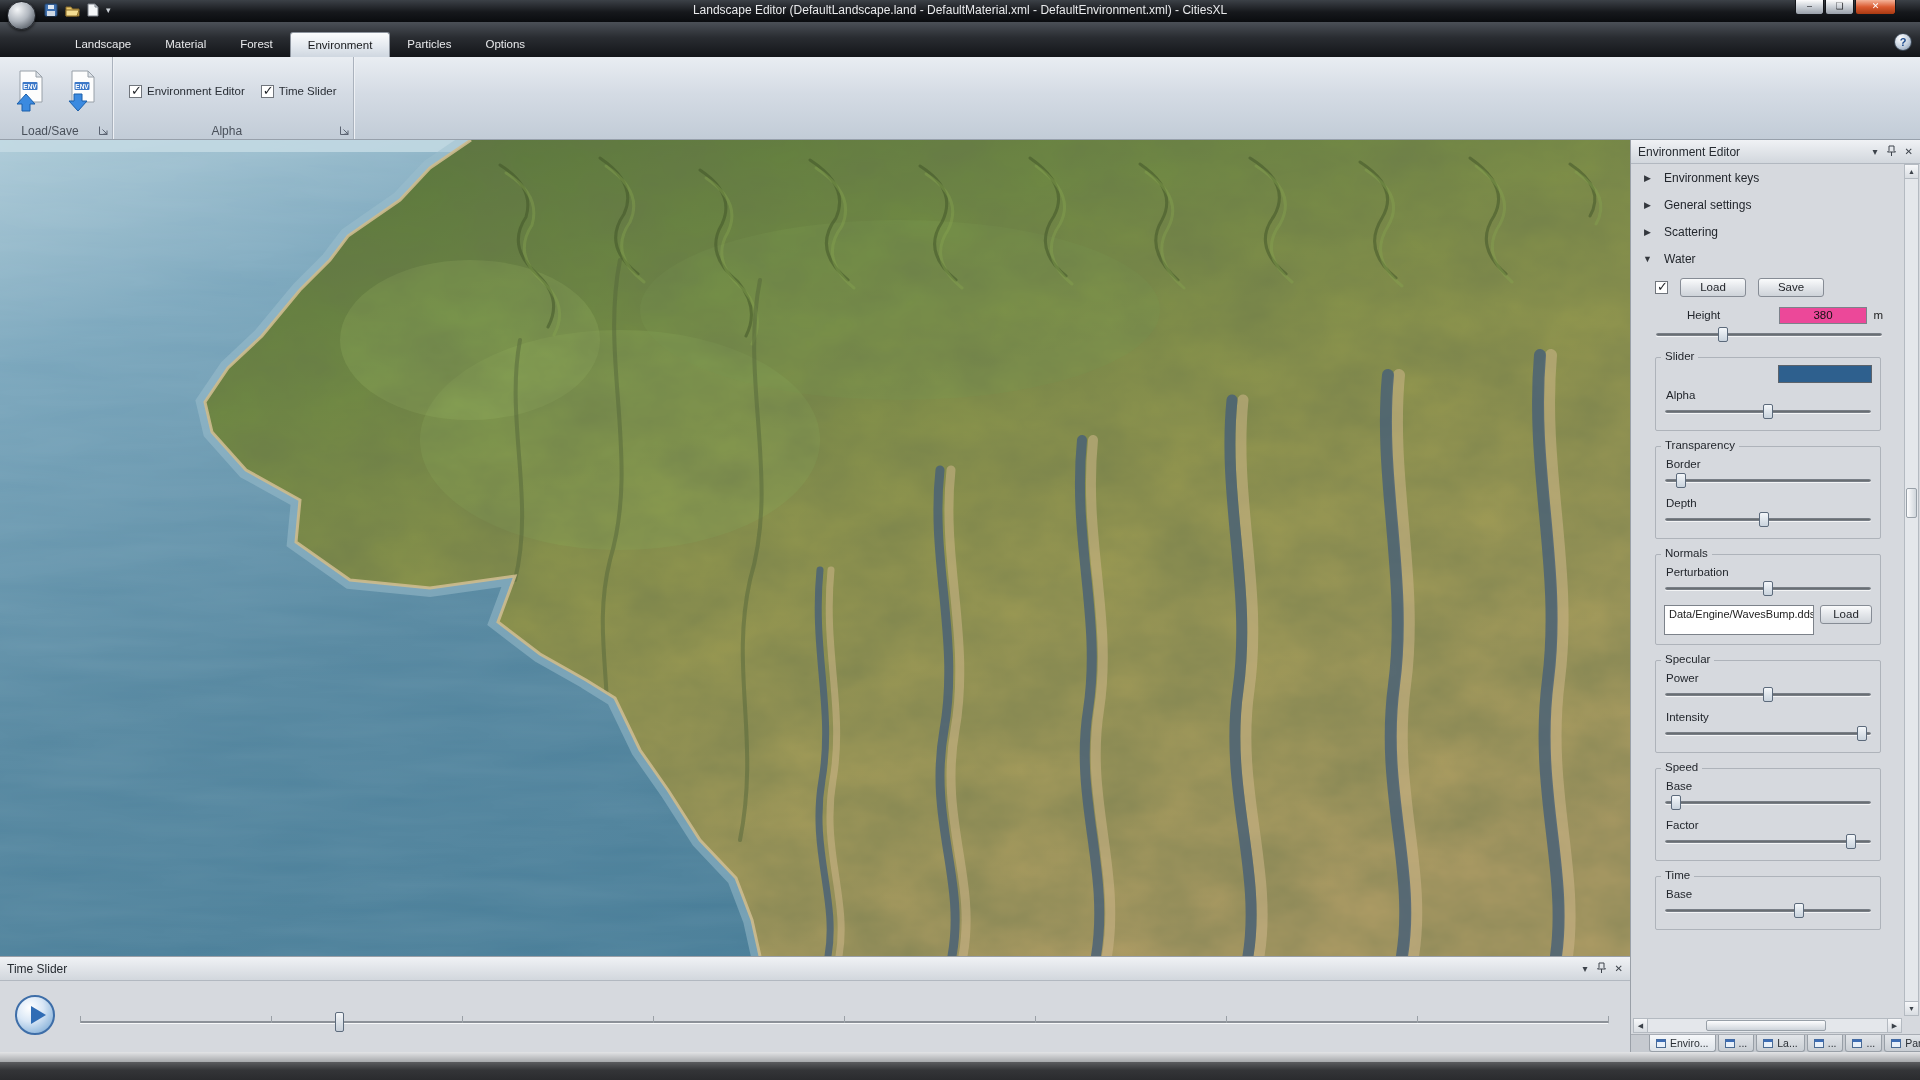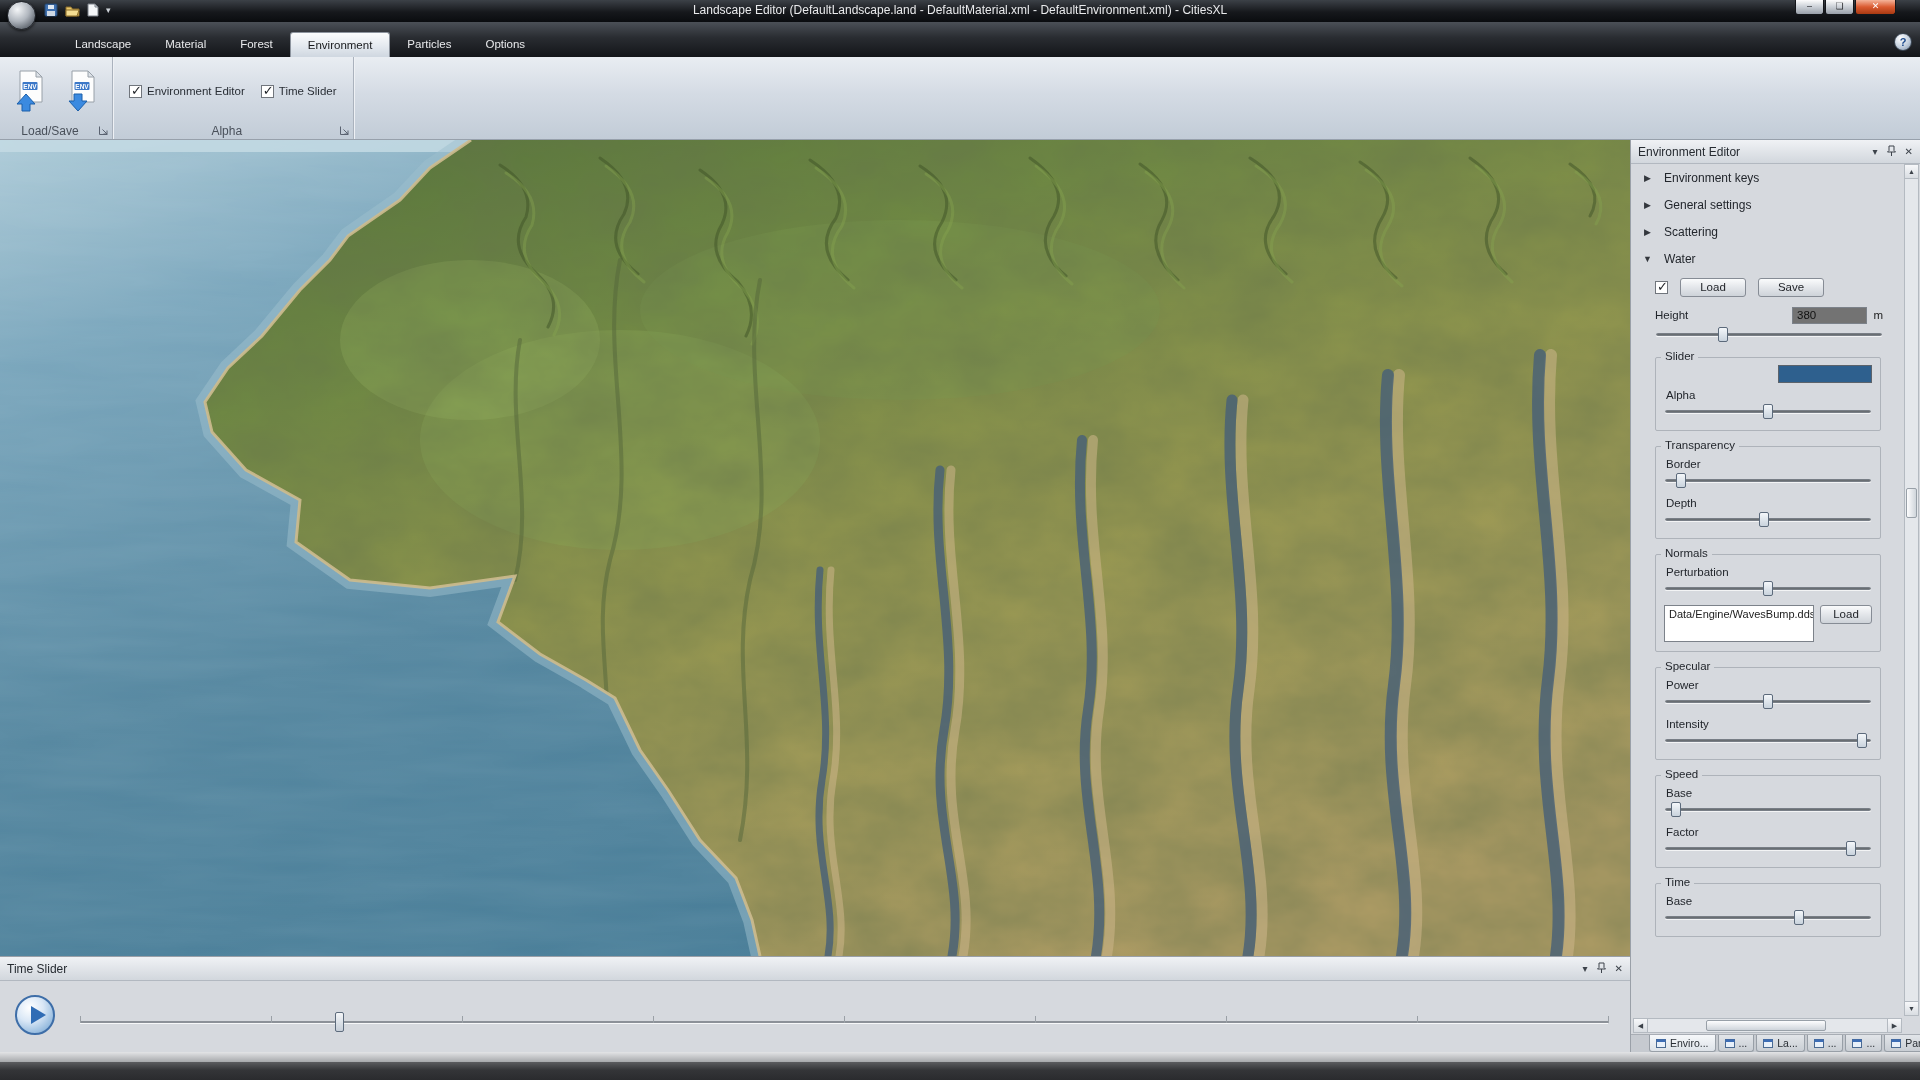--- a/index.html
+++ b/index.html
@@ -72,24 +72,24 @@
 
   .tree-item { height:27px; display:flex; align-items:center; padding-left:11px; gap:11px;
     font-size:12px; color:#22262c; cursor:default; }
   .expander { width:11px; font-size:9px; color:#33373d; text-align:center; }
 
   .water-body { margin:4px 4px 0 24px; width:228px; }
   .ws-row { display:flex; align-items:center; gap:12px; height:22px; margin-bottom:8px; }
   .btn { background:linear-gradient(#fafbfc,#e3e6ea 50%,#ced3d9); border:1px solid #868c95;
     border-radius:3px; height:19px; min-width:66px; padding:0 12px; font-size:11.5px;
     line-height:17px; text-align:center; color:#23262b; cursor:default; }
-  .height-row { display:flex; align-items:center; height:18px; margin-bottom:3px; }
+  .height-row { display:flex; align-items:center; height:18px; margin-bottom:3px;margin-left:32px; }
   .height-row .param-label { flex:1; margin:0; }
-  .num-input { width:75px; height:17px; background:#737373; border:1px solid #7c828a;
-    font-size:11.5px; line-height:15px; text-align:left; padding:0 4px; color:#111; }
+  .num-input { width:88px; height:17px; background:#ec4899; border:1px solid #7c828a;
+    font-size:11.5px; line-height:15px; text-align:center; padding:0 4px; color:#111; }
   .unit { width:16px; text-align:right; font-size:11.5px; }
 
   .gbox { position:relative; border:1px solid #aeb3ba; border-radius:2px;
     margin:15px 2px 0 0; padding:11px 8px 9px; }
   .gbox-legend { position:absolute; top:-8px; left:5px; background:#d6d9de; padding:0 4px;
     font-size:11.5px; color:#22262c; }
   .gbox .corner-check { position:absolute; top:-7px; right:6px; background:#d6d9de; padding:0 2px; }
 
   .param { margin-bottom:9px; }
   .param:last-child { margin-bottom:2px; }
@@ -99,21 +99,21 @@
   .hslider-track { position:absolute; left:1px; right:1px; top:6px; height:3px;
     background:#9aa0a7; border:1px solid #787e86; border-radius:2px;
     box-shadow:inset 0 1px 1px rgba(0,0,0,.35), 0 1px 0 rgba(255,255,255,.7); }
   .hslider-thumb { position:absolute; top:0; left:0; width:10px; height:15px;
     background:linear-gradient(#f4f7fa,#c9d3dd); border:1px solid #5c6a7b; border-radius:2px; }
 
   .swatch-row { display:flex; justify-content:flex-end; margin:-4px 0 6px; }
   .color-swatch { width:94px; height:18px; border:1px solid #5c636b; background:#2e608e; }
 
   .file-row { display:flex; gap:6px; margin-top:4px; }
-  .file-input { flex:1; height:37px; background:#fff; border:1px solid #7c828a;
+  .file-input { flex:1; height:30px; background:#fff; border:1px solid #7c828a;
     font-size:11px; line-height:17px; padding:0 4px; white-space:nowrap; overflow:hidden; color:#1c1c1c; }
   .file-row .btn { min-width:52px; padding:0 8px; }
 
   
   .vscroll { position:absolute; top:24px; right:1px; bottom:36px; width:15px;
     background:#e4e7eb; border:1px solid #b4bac1; }
   .vs-btn { height:14px; text-align:center; font-size:7px; line-height:13px; color:#3c424a;
     background:linear-gradient(#f7f8fa,#d9dde2); border-bottom:1px solid #b4bac1; }
   .vs-btn.bottom { position:absolute; bottom:0; left:0; right:0; border-top:1px solid #b4bac1; border-bottom:none; }
   .vs-thumb { position:absolute; left:1px; right:1px; top:38%; height:30px;

